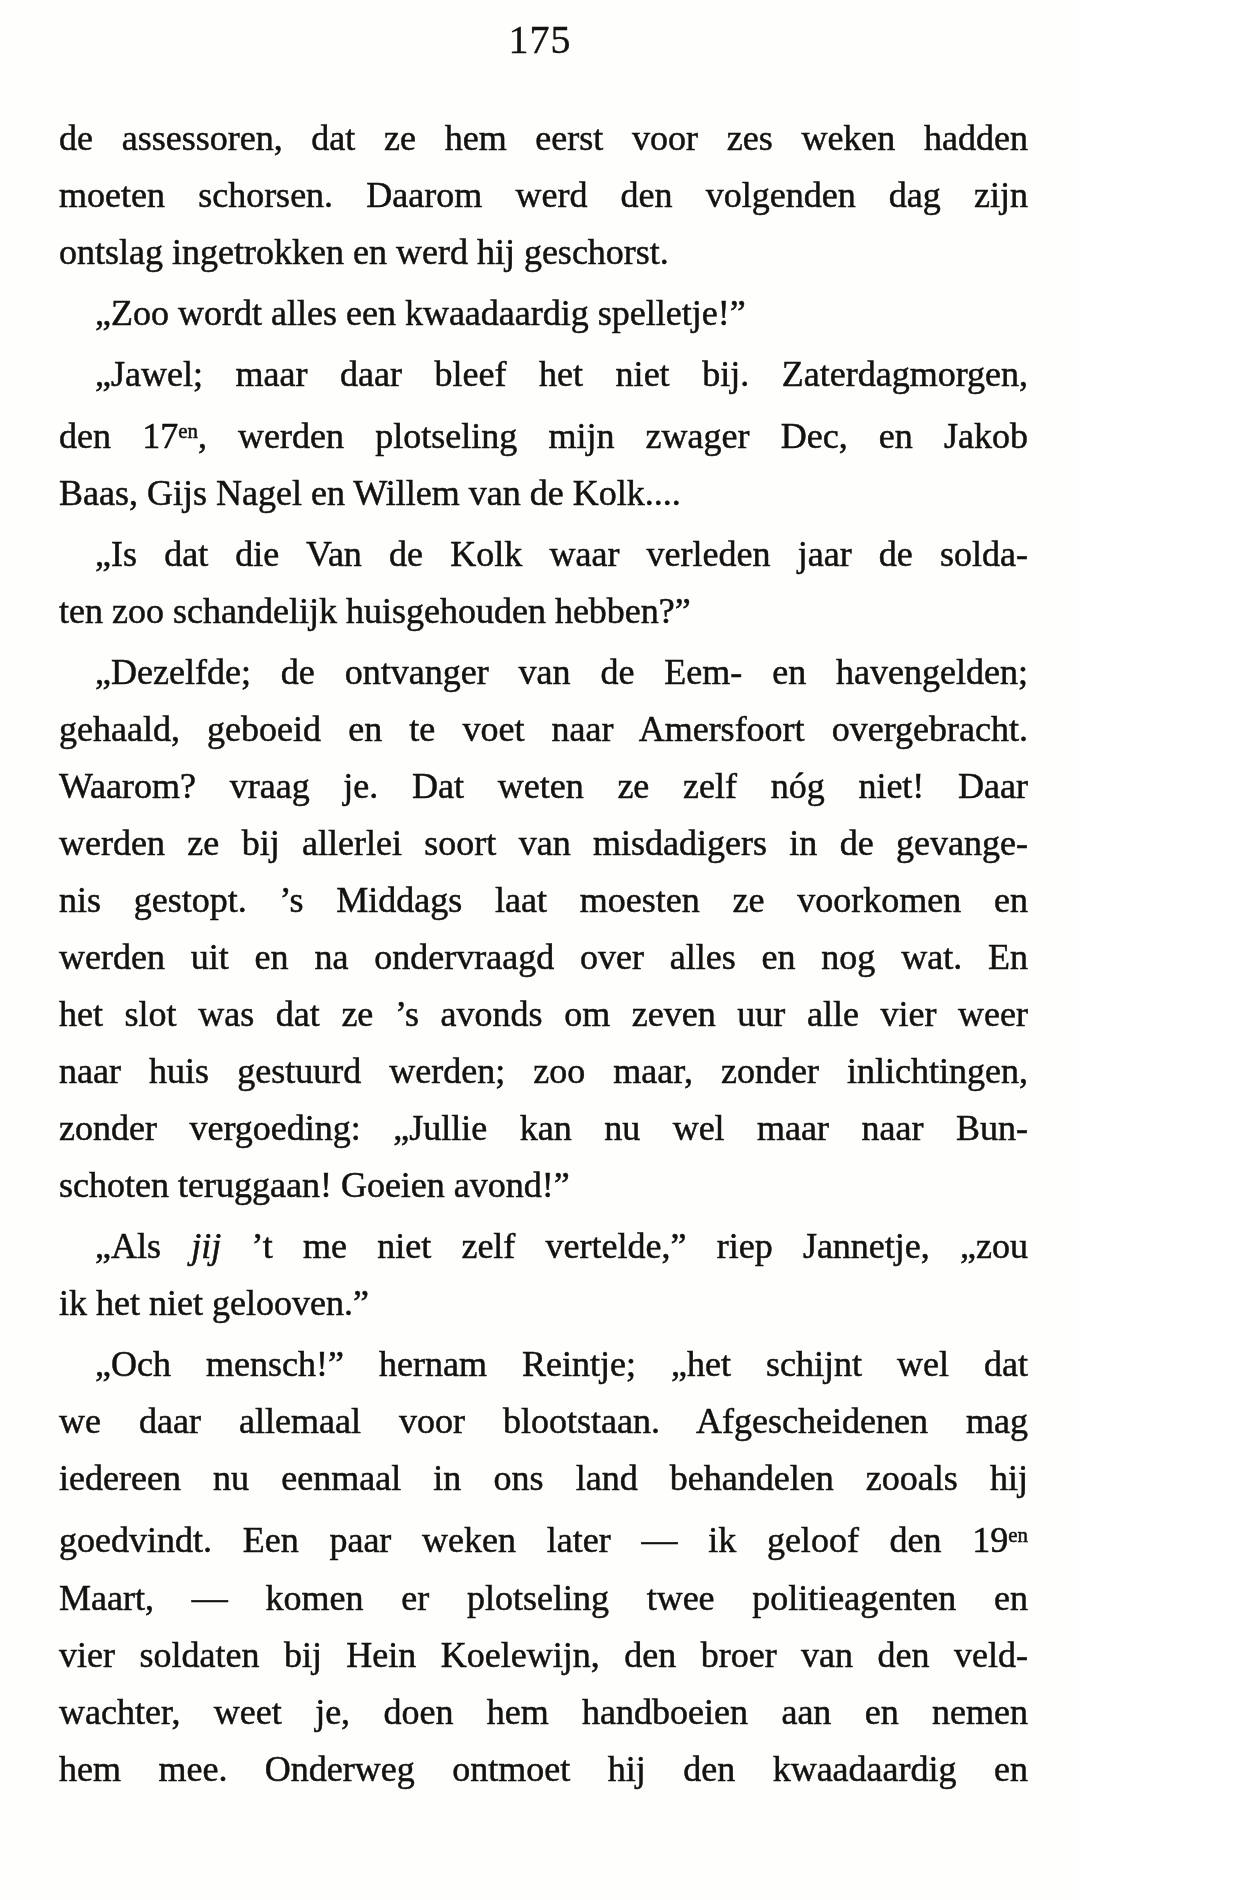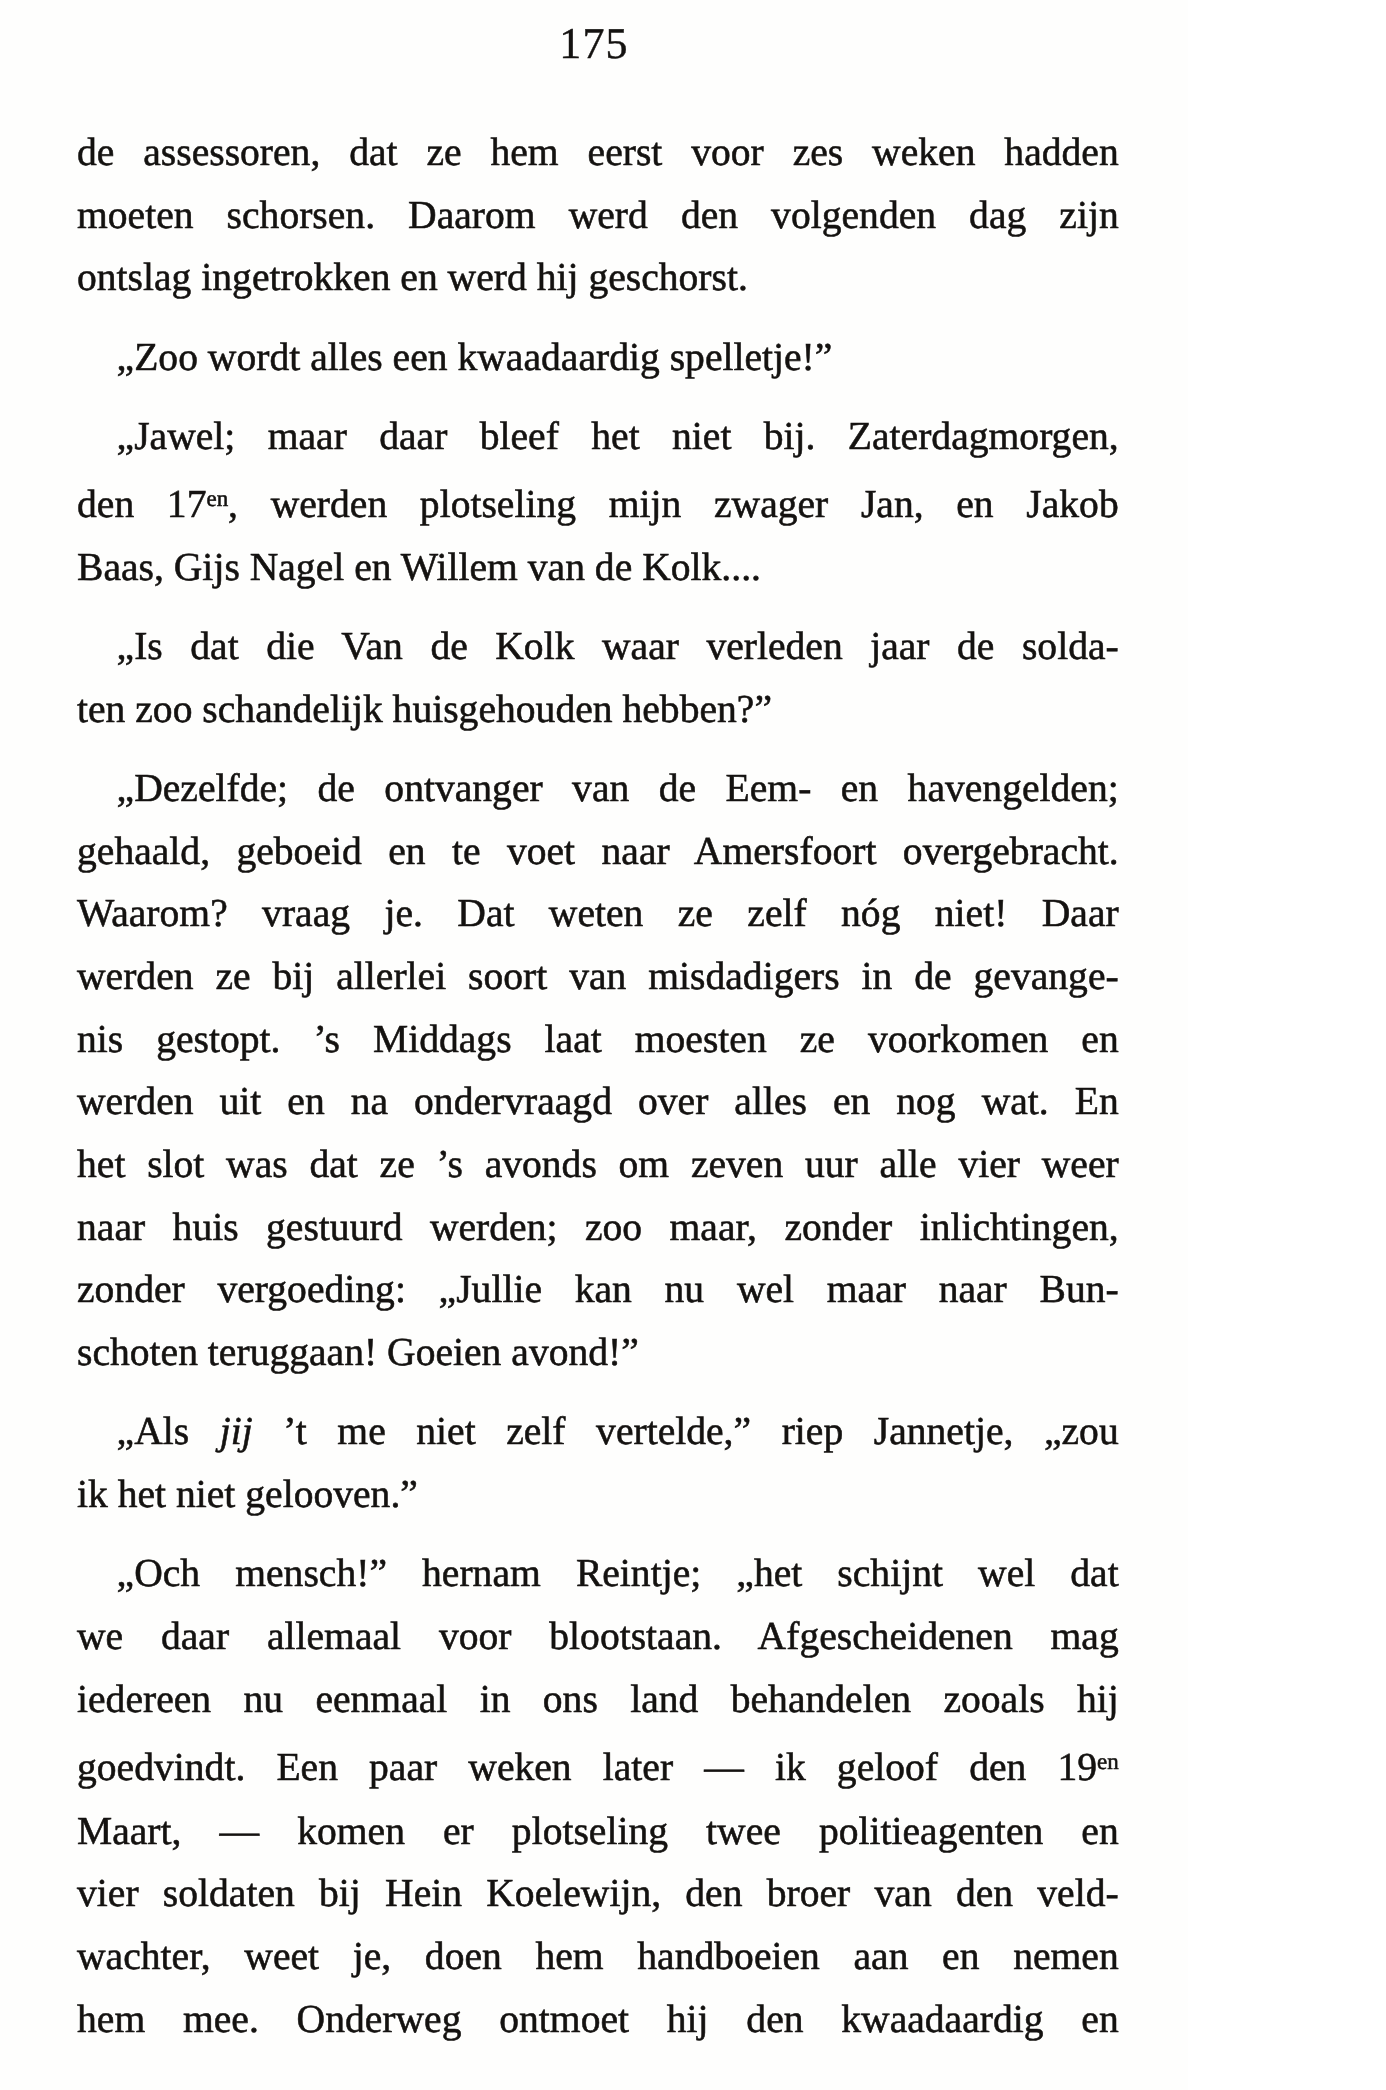--- a/index.html
+++ b/index.html
@@ -24,21 +24,21 @@
     line-height: 44px;
     letter-spacing: 1px;
     -webkit-text-stroke: 0.4px #141210;
   }
   .body-text {
     margin: 48px 48px 0 55px;
     font-size: 36px;
     line-height: 57px;
     -webkit-text-stroke: 0.5px #141210;
   }
-  .para { margin: 15px; }
+  .para { margin: 4px; }
   .line {
     text-align: justify;
     text-align-last: justify;
   }
   .line.endline {
     text-align-last: left;
   }
   .line.indent {
     padding-left: 36px;
   }
@@ -60,21 +60,21 @@
       <div class="para">
         <div class="line"><span>de assessoren, dat ze hem eerst voor zes weken hadden</span></div>
         <div class="line"><span>moeten schorsen. Daarom werd den volgenden dag zijn</span></div>
         <div class="line endline"><span>ontslag ingetrokken en werd hij geschorst.</span></div>
       </div>
       <div class="para">
         <div class="line indent endline"><span>„Zoo wordt alles een kwaadaardig spelletje!”</span></div>
       </div>
       <div class="para">
         <div class="line indent"><span>„Jawel; maar daar bleef het niet bij. Zaterdagmorgen,</span></div>
-        <div class="line"><span>den 17</span><span class="seg-sup">en</span><span>, werden plotseling mijn zwager Jan, en Jakob</span></div>
+        <div class="line"><span>den 17</span><span class="seg-sup">en</span><span>, werden plotseling mijn zwager Dec, en Jakob</span></div>
         <div class="line endline"><span>Baas, Gijs Nagel en Willem van de Kolk....</span></div>
       </div>
       <div class="para">
         <div class="line indent"><span>„Is dat die Van de Kolk waar verleden jaar de solda-</span></div>
         <div class="line endline"><span>ten zoo schandelijk huisgehouden hebben?”</span></div>
       </div>
       <div class="para">
         <div class="line indent"><span>„Dezelfde; de ontvanger van de Eem- en havengelden;</span></div>
         <div class="line"><span>gehaald, geboeid en te voet naar Amersfoort overgebracht.</span></div>
         <div class="line"><span>Waarom? vraag je. Dat weten ze zelf nóg niet! Daar</span></div>

